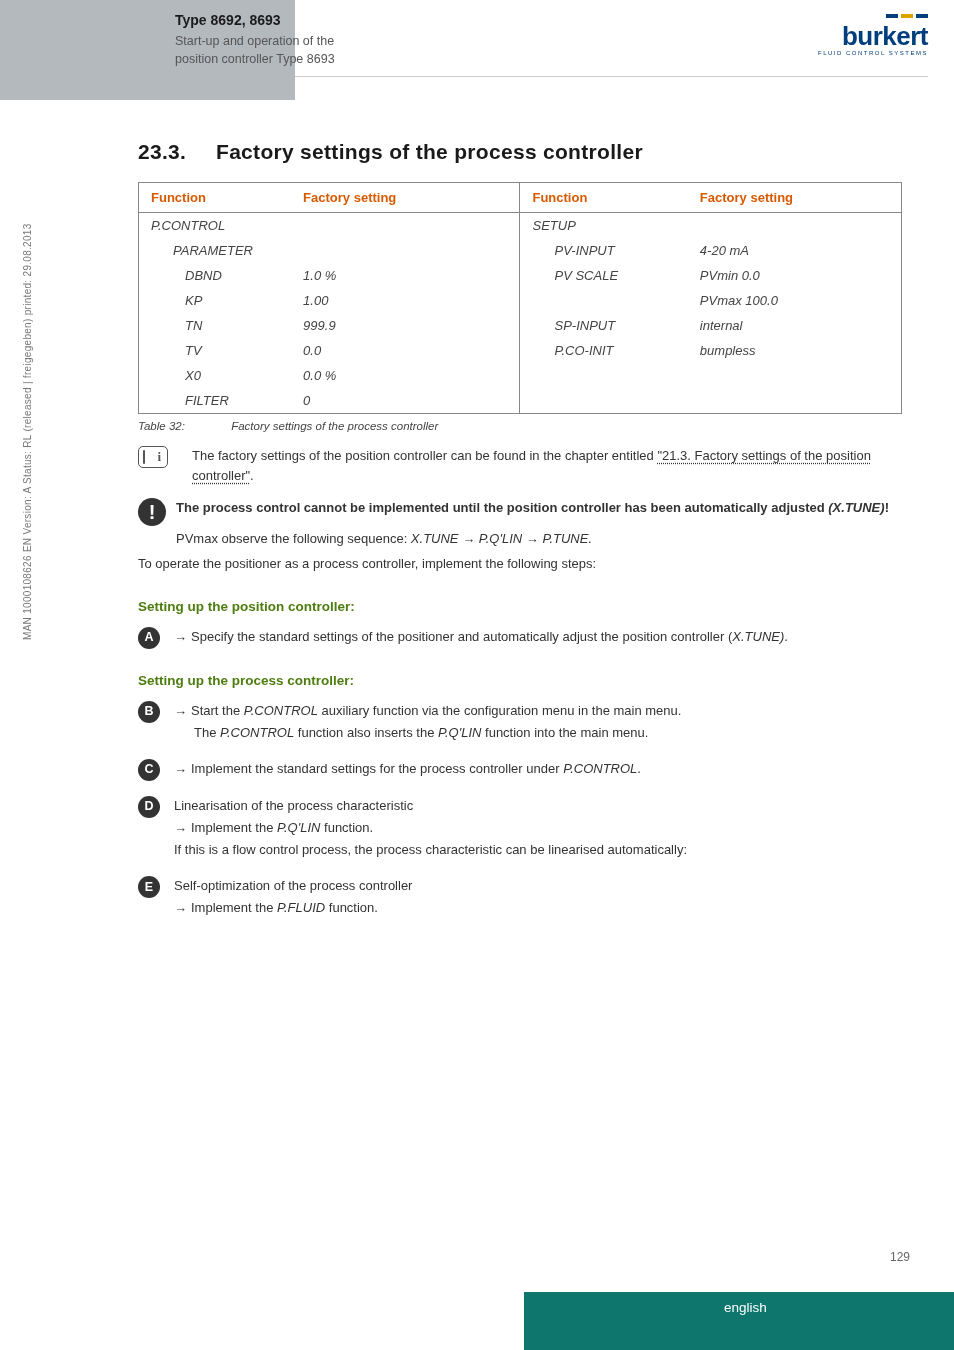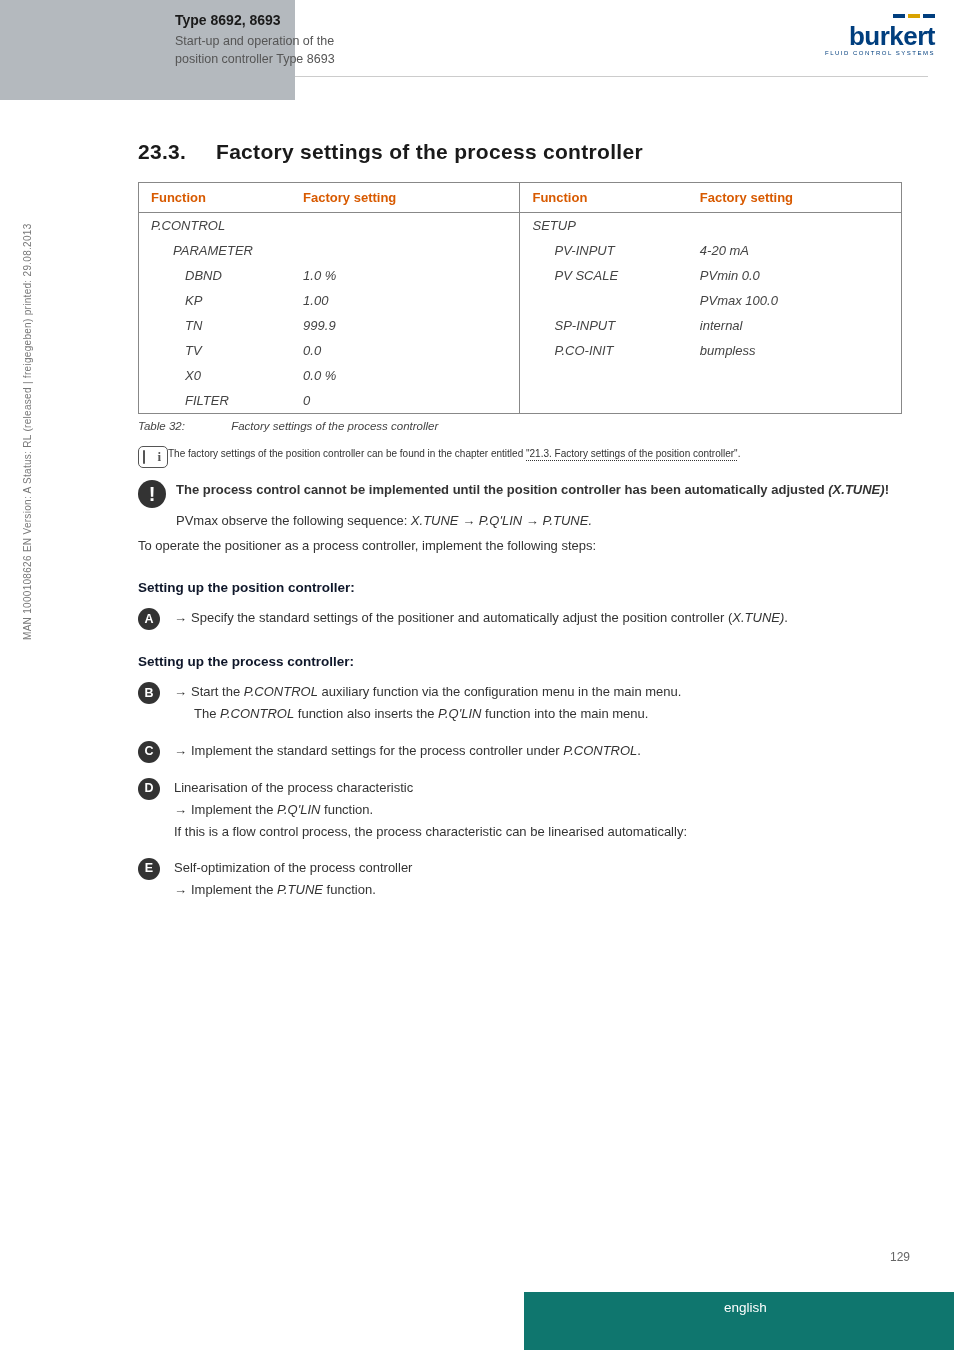--- a/index.html
+++ b/index.html
@@ -3,21 +3,21 @@
 <meta charset="utf-8">
 <style>
   * { box-sizing: border-box; margin: 0; padding: 0; }
   body { width: 954px; height: 1350px; background: #fff; font-family: Arial, Helvetica, sans-serif; position: relative; color: #333; }
   
   .header { display: flex; height: 100px; }
   .header-gray { width: 295px; background: #b4b9be; }
   .header-white { flex: 1; background: #fff; padding: 12px 26px 0 0; position: relative; }
   .type-label { font-weight: bold; font-size: 14px; color: #1a1a1a; margin-left: -120px; }
   .subtitle { font-size: 12.5px; color: #555; line-height: 1.45; margin-left: -120px; margin-top: 4px; }
-  .logo-wrap { position: absolute; right: 19px; top: 14px; text-align: right; }
+  .logo-wrap { position: absolute; right: 26px; top: 14px; text-align: right; }
   .logo-bars { display: flex; gap: 3px; justify-content: flex-end; margin-bottom: 3px; }
   .logo-bars span { width: 12px; height: 4px; background: #003e7e; display: inline-block; }
   .logo-bars span:nth-child(2){ background:#d9a300; }
   .logo-text { font-size: 26px; font-weight: bold; color: #003e7e; letter-spacing: -0.5px; font-family: Arial; }
   .logo-sub { font-size: 6px; color: #003e7e; letter-spacing: 1.5px; margin-top: -2px; }
   .hr-top { border: none; border-top: 1px solid #ccc; margin-top: 8px; }
   
   .content { padding: 40px 52px 0 138px; }
   
   .h2 { font-size: 21px; font-weight: bold; letter-spacing: 0.3px; color: #1a1a1a; margin-bottom: 18px; }
@@ -29,31 +29,31 @@
   table.factory .col-a { width: 20%; }
   table.factory .col-b { width: 30%; }
   table.factory .col-c { width: 22%; border-left: 1px solid #888; }
   table.factory .col-d { width: 28%; }
   table.factory td.col-c { border-left: 1px solid #888; }
   .ind1 { padding-left: 22px; }
   .ind2 { padding-left: 34px; }
   .table-caption { font-size: 11.5px; font-style: italic; color: #444; margin-top: 6px; }
   .table-caption .tn { display:inline-block; width: 90px; }
   
-  .note-row { display: flex; align-items: flex-start; gap: 0; margin-top: 14px; font-size: 10px; color: #333; line-height: 1.55; }
+  .note-row { display: flex; align-items: flex-start; gap: 24px; margin-top: 14px; font-size: 13px; color: #333; line-height: 1.55; }
   .info-icon { width: 30px; height: 22px; border: 1.6px solid #555; border-radius: 5px; flex-shrink: 0; display:flex; align-items:center; justify-content:center; font-family: Georgia, serif; font-weight: bold; font-size: 13px; color:#555; position: relative; }
   .info-icon::before { content:""; position:absolute; left:4px; top:3px; bottom:3px; width:2px; background:#555; border-radius:1px; }
   .info-icon::after { content:"i"; position:absolute; right:6px; }
   .underline-dot { text-decoration: underline; text-decoration-style: dotted; text-underline-offset: 3px; }
   
   .warning-row { display:flex; align-items:flex-start; gap:10px; margin-top: 12px; font-size: 13px; color:#333; line-height:1.6; }
   .warn-icon { width: 28px; height: 28px; border-radius: 50%; background:#333; color:#fff; display:flex; align-items:center; justify-content:center; font-size:20px; font-weight:bold; flex-shrink:0; }
   
   .body-text { font-size: 13px; color: #333; line-height: 1.6; margin-top: 4px; }
-  .subhead { font-size: 13.5px; font-weight: bold; color: #0f172a; margin-top: 24px; margin-bottom: 12px; }
+  .subhead { font-size: 13.5px; font-weight: bold; color: #4d7c0f; margin-top: 24px; margin-bottom: 12px; }
   
   .step-row { display:flex; align-items:flex-start; gap:14px; margin-bottom: 14px; font-size: 13px; color:#333; line-height:1.7; }
   .step-badge { width: 22px; height: 22px; border-radius:50%; background:#333; color:#fff; display:flex; align-items:center; justify-content:center; font-size:12.5px; font-weight:bold; flex-shrink:0; margin-top:1px; }
   .arrow::before { content: "\2192"; margin-right: 4px; }
   .step-content .line2 { padding-left: 20px; }
   
   .sidetext { position: absolute; left: 22px; top: 640px; transform: rotate(-90deg); transform-origin: left top; font-size: 10px; color:#777; white-space: nowrap; letter-spacing: 0.3px; }
   
   .page-num { position: absolute; right: 44px; bottom: 86px; font-size: 12px; color:#666; }
   
@@ -207,21 +207,21 @@
       <div>Linearisation of the process characteristic</div>
       <div><span class="arrow"></span><span>Implement the </span><i>P.Q'LIN</i><span> function.</span></div>
       <div>If this is a flow control process, the process characteristic can be linearised automatically:</div>
     </div>
   </div>
 
   <div class="step-row">
     <div class="step-badge">E</div>
     <div class="step-content">
       <div>Self-optimization of the process controller</div>
-      <div><span class="arrow"></span><span>Implement the </span><i>P.TUNE</i><span> function.</span></div>
+      <div><span class="arrow"></span><span>Implement the </span><i>P.FLUID</i><span> function.</span></div>
     </div>
   </div>
 
 </div>
 
 <div class="sidetext">MAN 1000108626 EN Version: A Status: RL (released | freigegeben) printed: 29.08.2013</div>
 <div class="page-num">129</div>
 
 <div class="footer">
   <div class="footer-left"></div>

